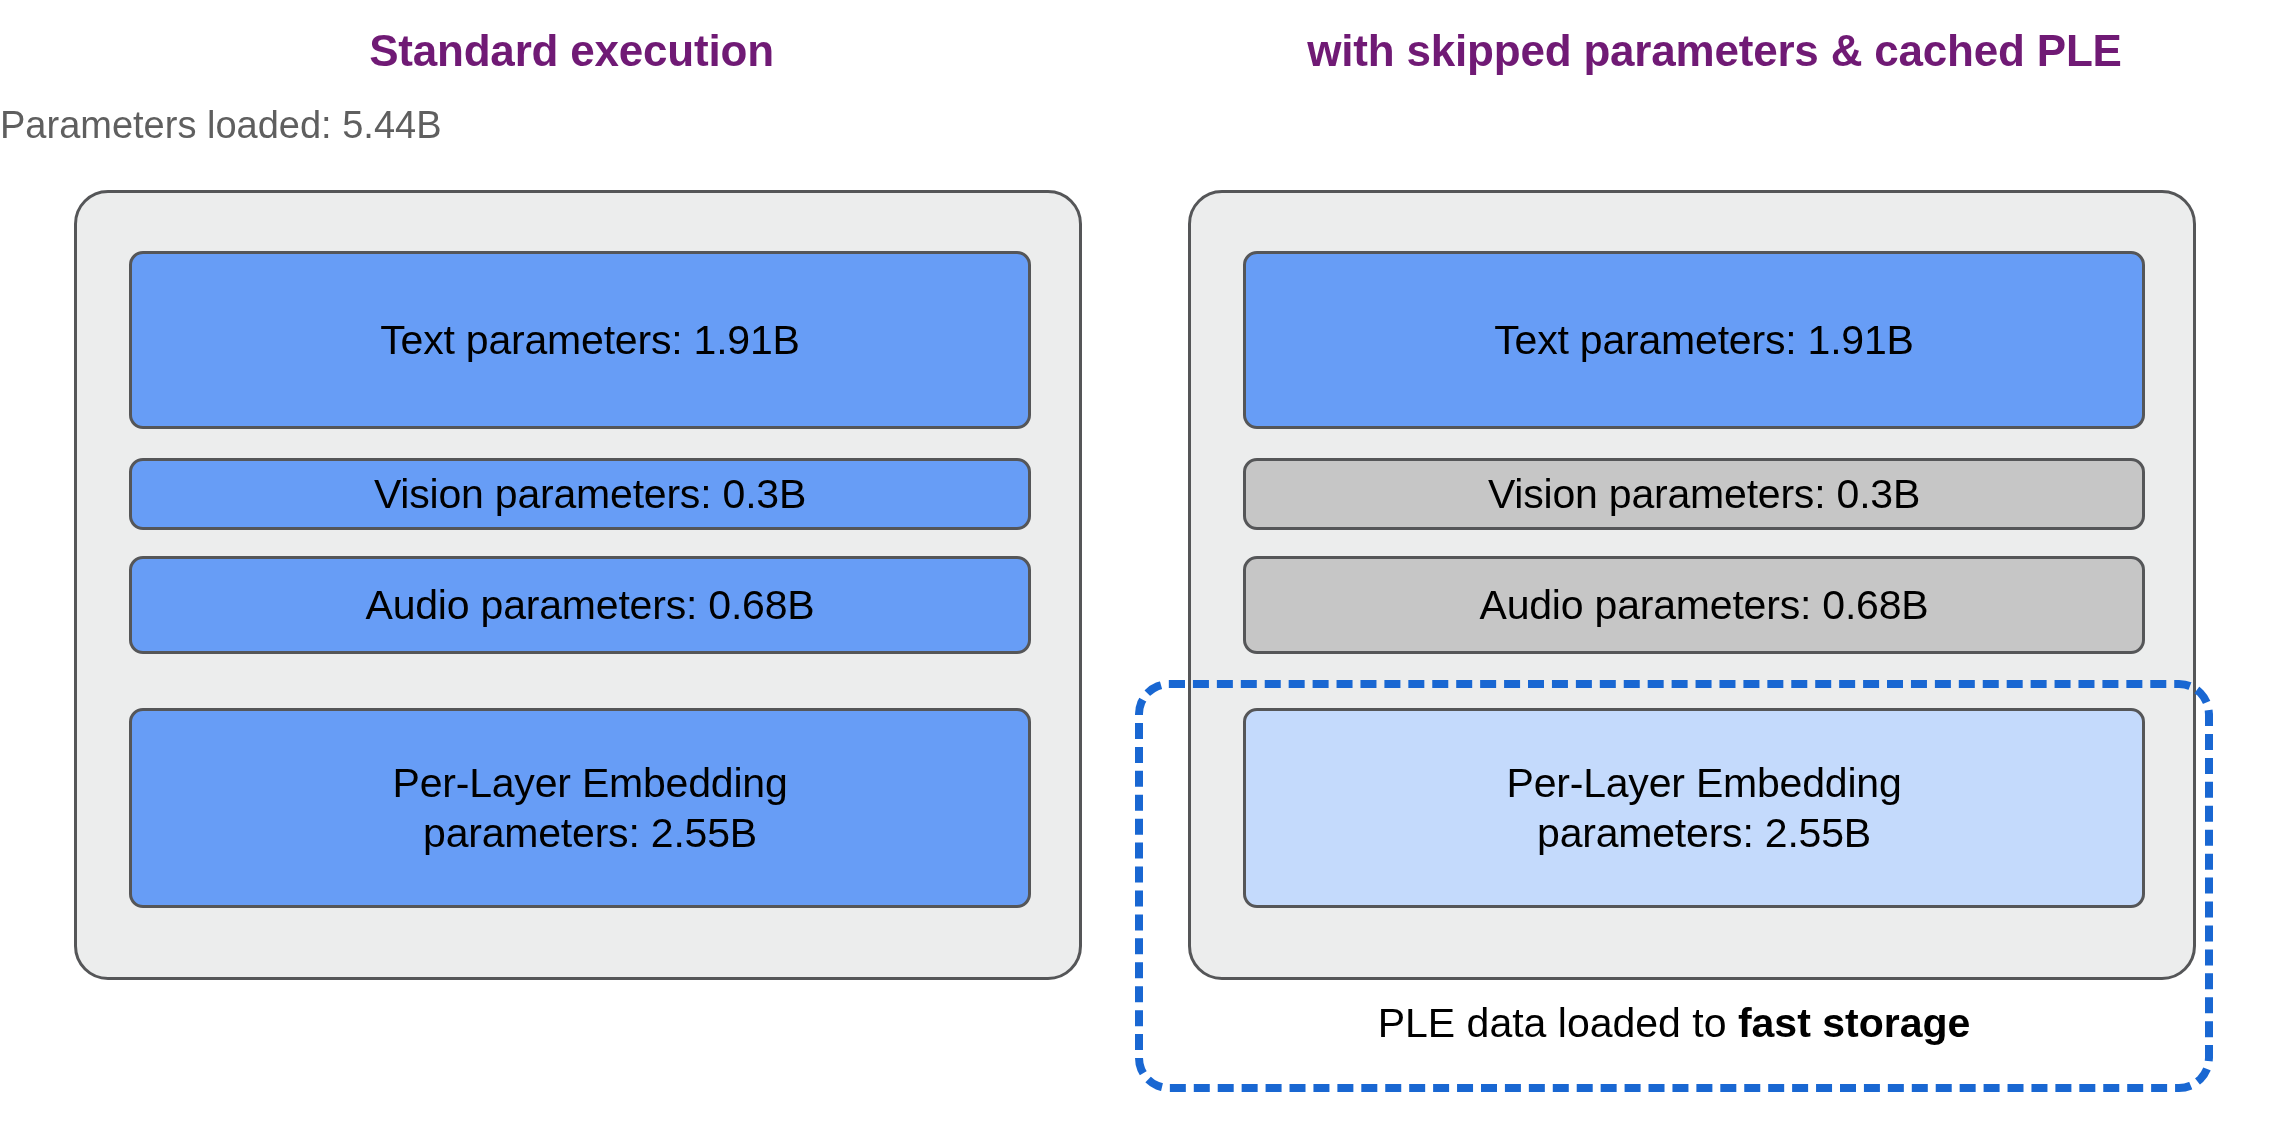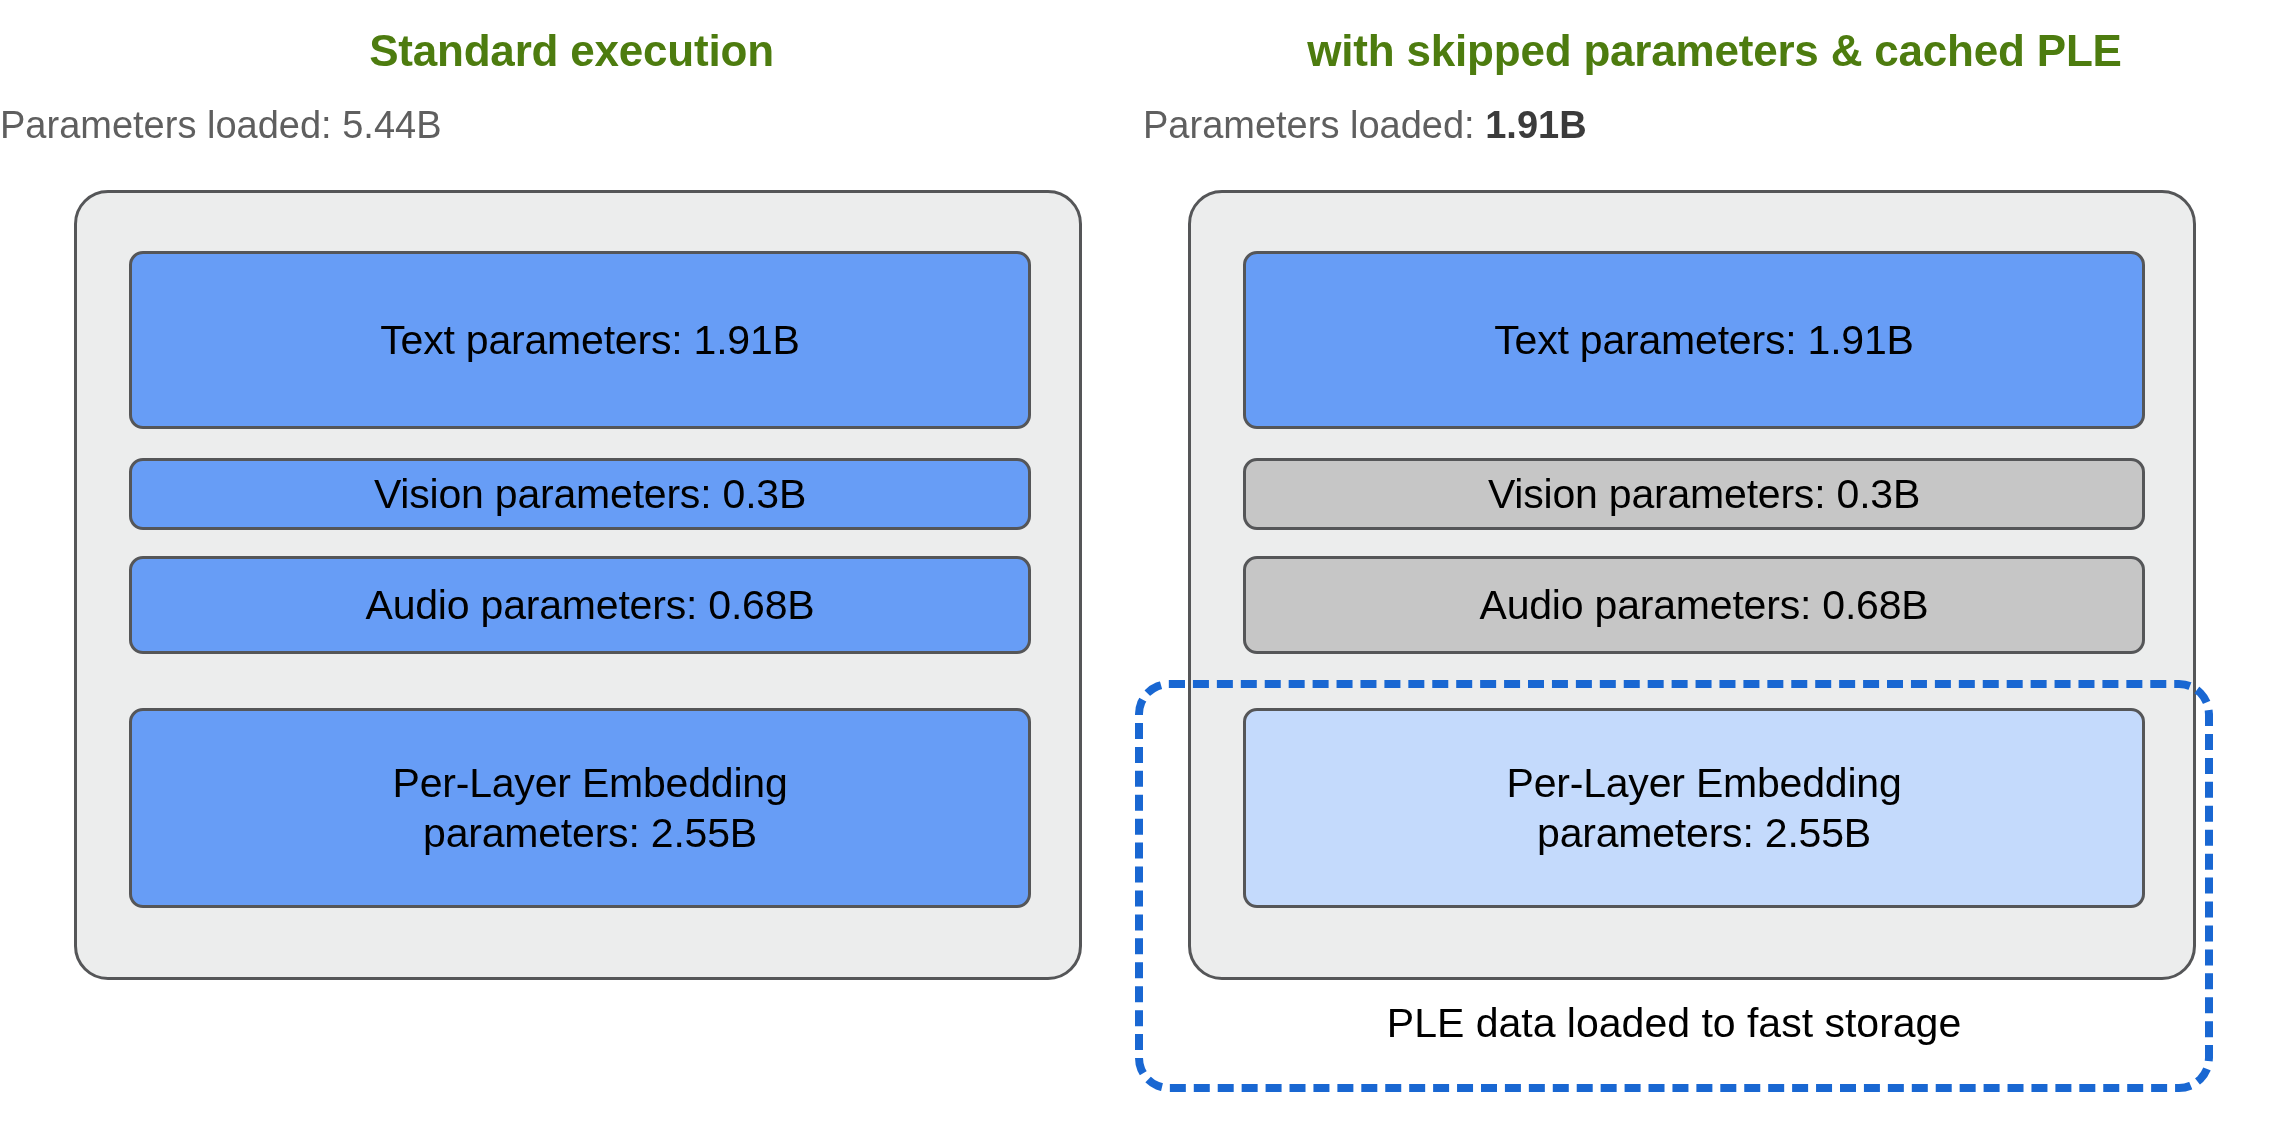--- a/index.html
+++ b/index.html
@@ -33,21 +33,21 @@
   .column.right { left: 1143px; }
 
   
   .col-title {
     position: absolute;
     left: 0;
     width: 1143px;
     text-align: center;
     font-size: 44px;
     font-weight: bold;
-    color: #4d7c0f;
+    color: #701a75;
     letter-spacing: -0.2px;
     white-space: nowrap;
   }
   .col-subtitle {
     position: absolute;
     left: 0;
     width: 1143px;
     font-size: 38px;
     font-weight: normal;
     color: #5f5f5f;
@@ -130,21 +130,21 @@
   .cache-caption {
     position: absolute;
     left: 1135px;
     top: 1000px;
     width: 1078px;
     text-align: center;
     font-size: 41px;
     color: #000000;
     white-space: nowrap;
   }
-  .cache-caption .strong { font-weight: normal; }
+  .cache-caption .strong { font-weight: bold; }
 </style>
 </head>
 <body>
 
 <div class="stage">
 
   <div class="column left">
 
     <div class="col-title">Standard execution</div>
 
@@ -173,23 +173,20 @@
         </span>
       </div>
 
     </div>
   </div>
 
   <div class="column right">
 
     <div class="col-title">with skipped parameters &amp; cached PLE</div>
 
-    <div class="col-subtitle">
-      <span>Parameters loaded: </span><span class="strong">1.91B</span>
-    </div>
   </div>
 
   <div class="panel right-panel">
 
     <div class="block blue b-text">
       <span class="lbl">Text parameters: 1.91B</span>
     </div>
 
     <div class="block gray b-vision">
       <span class="lbl">Vision parameters: 0.3B</span>

